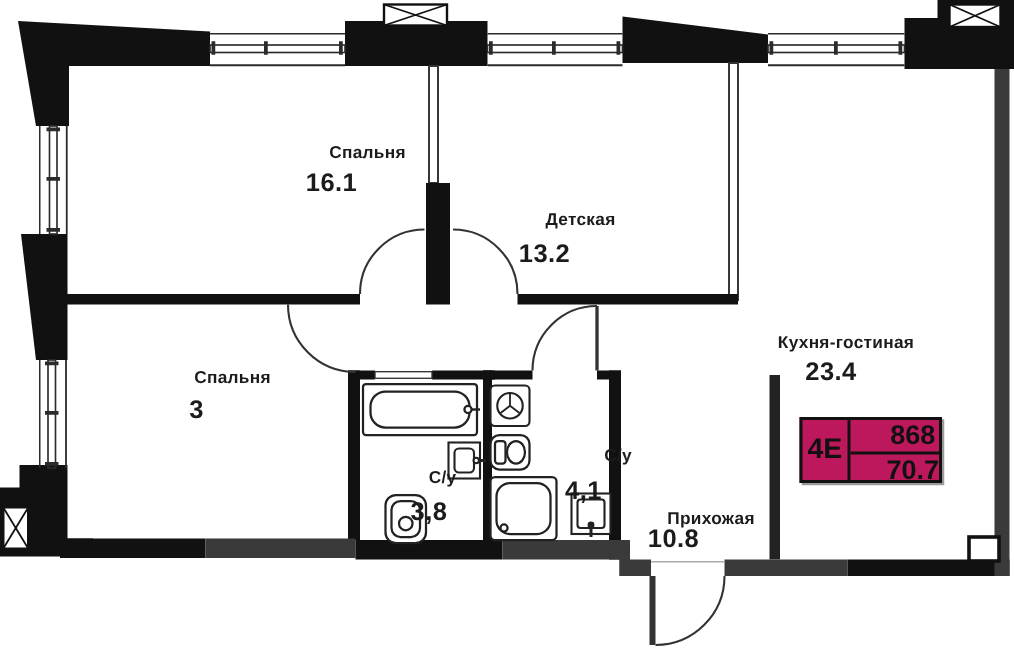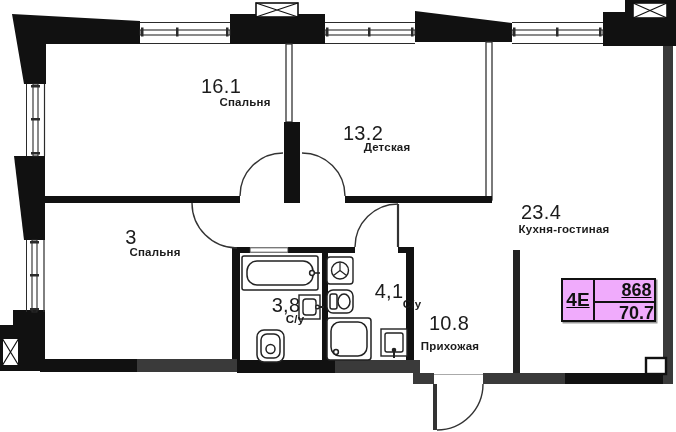--- a/index.html
+++ b/index.html
@@ -5,27 +5,26 @@
   html,body{margin:0;padding:0;background:#fff;}
   .stage{
     position:relative;width:676px;height:432px;background:#ffffff;
     font-family:"Liberation Sans",sans-serif;overflow:hidden;
   }
   .plan-svg{position:absolute;left:0;top:0;}
   .lbl{
     position:absolute;transform:translate(-50%,-50%);
     white-space:nowrap;text-align:center;color:#1b1b1b;line-height:1;
   }
-  .area-num{font-size:20px;font-weight:400;letter-spacing:.3px;}
+  .area-num{font-size:17px;font-weight:700;letter-spacing:.3px;margin-top:36px;}
   .room-name{font-size:11.5px;font-weight:700;letter-spacing:.2px;margin-left:24px;}
   .unit-box{
-    position:absolute;left:561px;top:278px;width:91px;height:40px;
-    border:2px solid #111;background:#f0abfc;display:flex;
+    position:absolute;left:533px;top:278px;width:91px;height:40px;
+    border:2px solid #111;background:#be185d;display:flex;
     box-shadow:1.5px 1.5px 0 #9a9a9a;
-    text-decoration:underline;
   }
   .unit-left{
     width:36px;border-right:2px solid #111;display:flex;
     align-items:center;justify-content:center;
     font-size:19px;font-weight:700;color:#111;
   }
   .unit-right{flex:1;display:flex;flex-direction:column;}
   .unit-cell{
     flex:1;display:flex;align-items:center;justify-content:center;
     font-size:18px;font-weight:700;color:#111;padding-left:24px;
@@ -193,34 +192,34 @@
 
     <rect x="646" y="358" width="20" height="16" fill="#ffffff" stroke="#111" stroke-width="2.4"></rect>
   </svg>
 
   <div class="lbl area-num" style="left:221px;top:86px">16.1</div>
   <div class="lbl room-name" style="left:221px;top:103px">Спальня</div>
 
   <div class="lbl area-num" style="left:363px;top:133px">13.2</div>
   <div class="lbl room-name" style="left:363px;top:148px">Детская</div>
 
-  <div class="lbl area-num" style="left:541px;top:212px">23.4</div>
+  <div class="lbl area-num" style="left:554px;top:212px">23.4</div>
   <div class="lbl room-name" style="left:540px;top:230px">Кухня-гостиная</div>
 
   <div class="lbl area-num" style="left:131px;top:237px">3</div>
   <div class="lbl room-name" style="left:131px;top:253px">Спальня</div>
 
   <div class="lbl area-num" style="left:286px;top:305px">3,8</div>
   <div class="lbl room-name" style="left:271px;top:320px">С/у</div>
 
   <div class="lbl area-num" style="left:389px;top:291px">4,1</div>
   <div class="lbl room-name" style="left:388px;top:305px">С/у</div>
 
   <div class="lbl area-num" style="left:449px;top:323px">10.8</div>
-  <div class="lbl room-name" style="left:426px;top:347px">Прихожая</div>
+  <div class="lbl room-name" style="left:450px;top:347px">Прихожая</div>
 
   <div class="unit-box">
     <div class="unit-left">4Е</div>
     <div class="unit-right">
       <div class="unit-cell unit-cell-top">868</div>
       <div class="unit-cell">70.7</div>
     </div>
   </div>
 
 </div>

